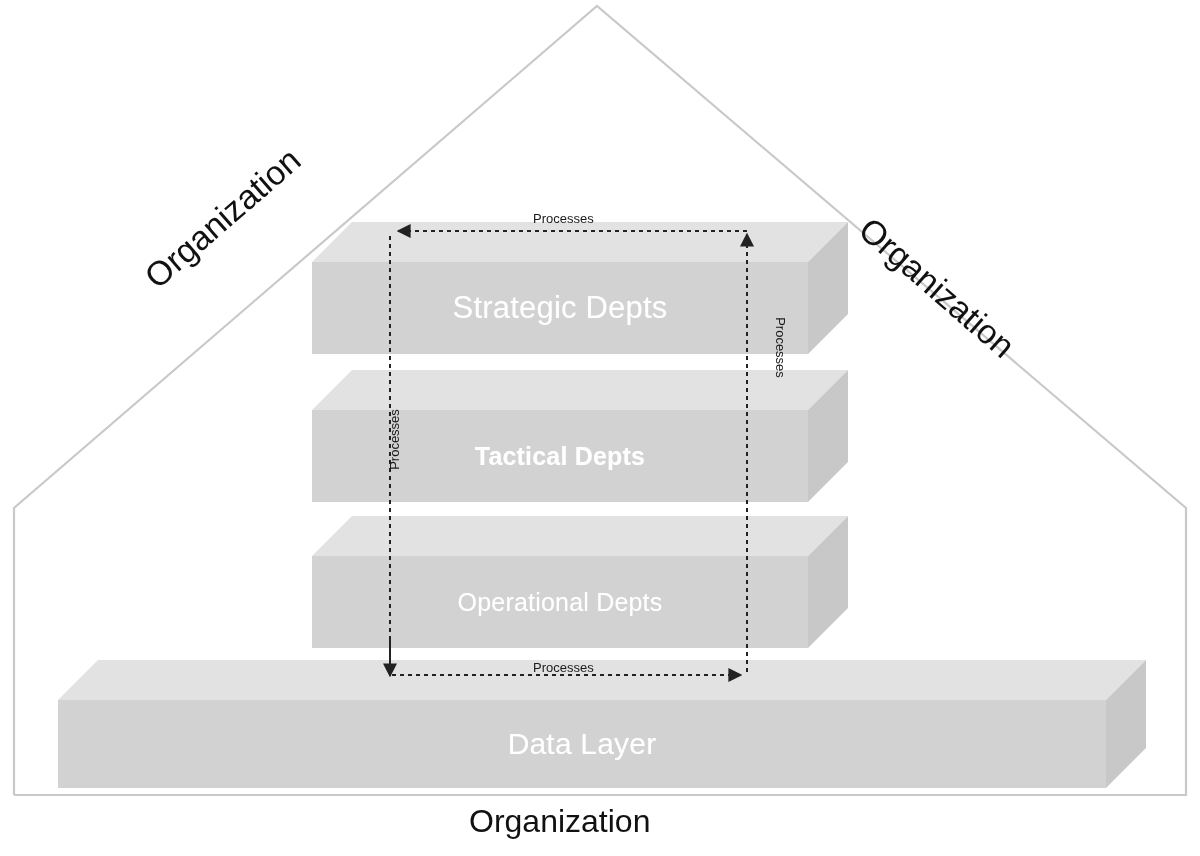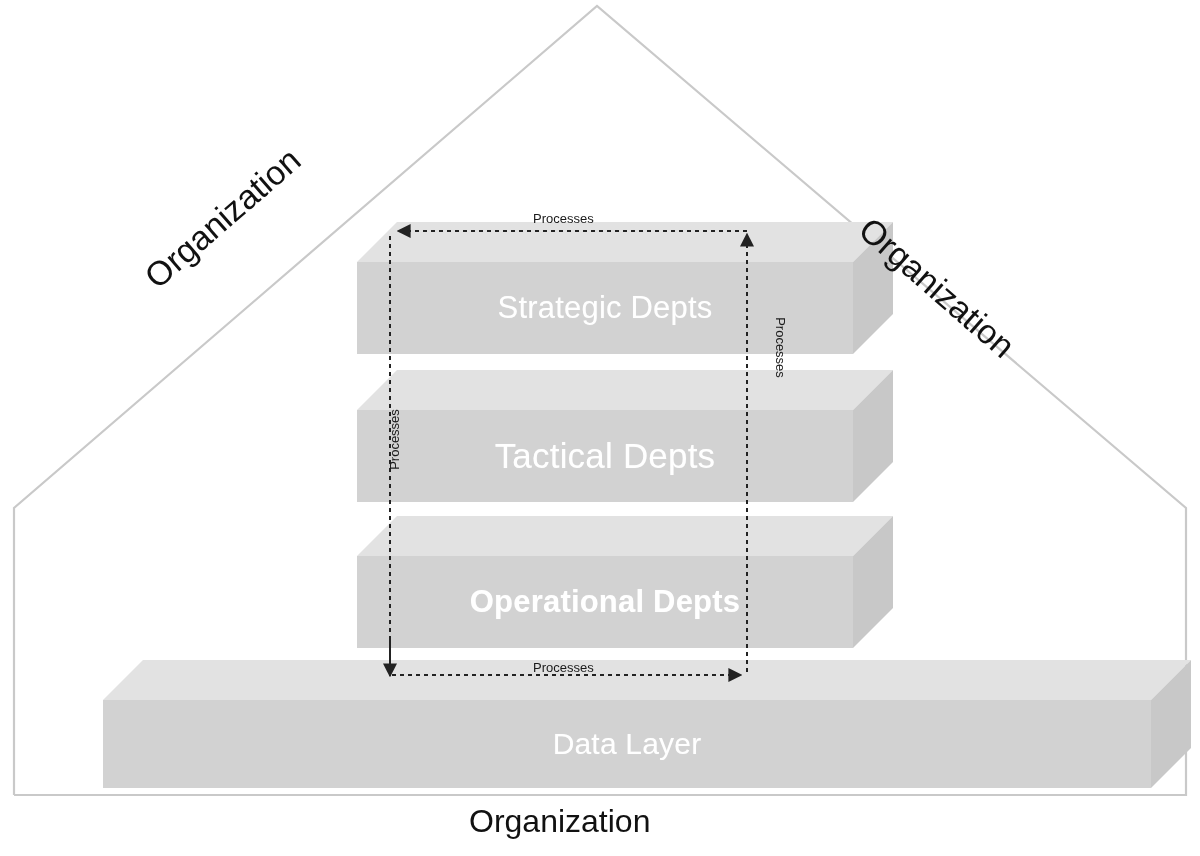--- a/index.html
+++ b/index.html
@@ -22,21 +22,20 @@
     left: 0;
     top: 0;
     width: 1200px;
     height: 856px;
   }
   #arrows-svg { pointer-events: none; }
 
   
   .slab {
     position: absolute;
-    margin-left: 45px;
   }
   .slab .face-top {
     position: absolute;
     background: #e2e2e2;
   }
   .slab .face-right {
     position: absolute;
     background: #c8c8c8;
   }
   .slab .face-front {
@@ -128,31 +127,31 @@
       <span class="slab-label" style="font-size:31px;">Strategic Depts</span>
     </div>
   </div>
 
   <div class="slab" style="left:312px; top:370px; width:536px; height:132px;">
     <div class="face-top" style="left:0; top:0; width:536px; height:132px;
                 clip-path: polygon(40px 0, 536px 0, 496px 40px, 0 40px);"></div>
     <div class="face-right" style="left:0; top:0; width:536px; height:132px;
                 clip-path: polygon(496px 40px, 536px 0, 536px 92px, 496px 132px);"></div>
     <div class="face-front" style="left:0px; top:40px; width:496px; height:92px;">
-      <span class="slab-label" style="font-size:35px;">Tactical Depts</span>
+      <span class="slab-label" style="font-size:25px;font-weight:bold;">Tactical Depts</span>
     </div>
   </div>
 
   <div class="slab" style="left:312px; top:516px; width:536px; height:132px;">
     <div class="face-top" style="left:0; top:0; width:536px; height:132px;
                 clip-path: polygon(40px 0, 536px 0, 496px 40px, 0 40px);"></div>
     <div class="face-right" style="left:0; top:0; width:536px; height:132px;
                 clip-path: polygon(496px 40px, 536px 0, 536px 92px, 496px 132px);"></div>
     <div class="face-front" style="left:0px; top:40px; width:496px; height:92px;">
-      <span class="slab-label" style="font-size:31px;font-weight:bold;">Operational Depts</span>
+      <span class="slab-label" style="font-size:25px;">Operational Depts</span>
     </div>
   </div>
 
   <div class="slab" style="left:58px; top:660px; width:1088px; height:128px;text-align:right;">
     <div class="face-top" style="left:0; top:0; width:1088px; height:128px;
                 clip-path: polygon(40px 0, 1088px 0, 1048px 40px, 0 40px);"></div>
     <div class="face-right" style="left:0; top:0; width:1088px; height:128px;
                 clip-path: polygon(1048px 40px, 1088px 0, 1088px 88px, 1048px 128px);"></div>
     <div class="face-front" style="left:0px; top:40px; width:1048px; height:88px;">
       <span class="slab-label" style="font-size:30px;">Data Layer</span>

